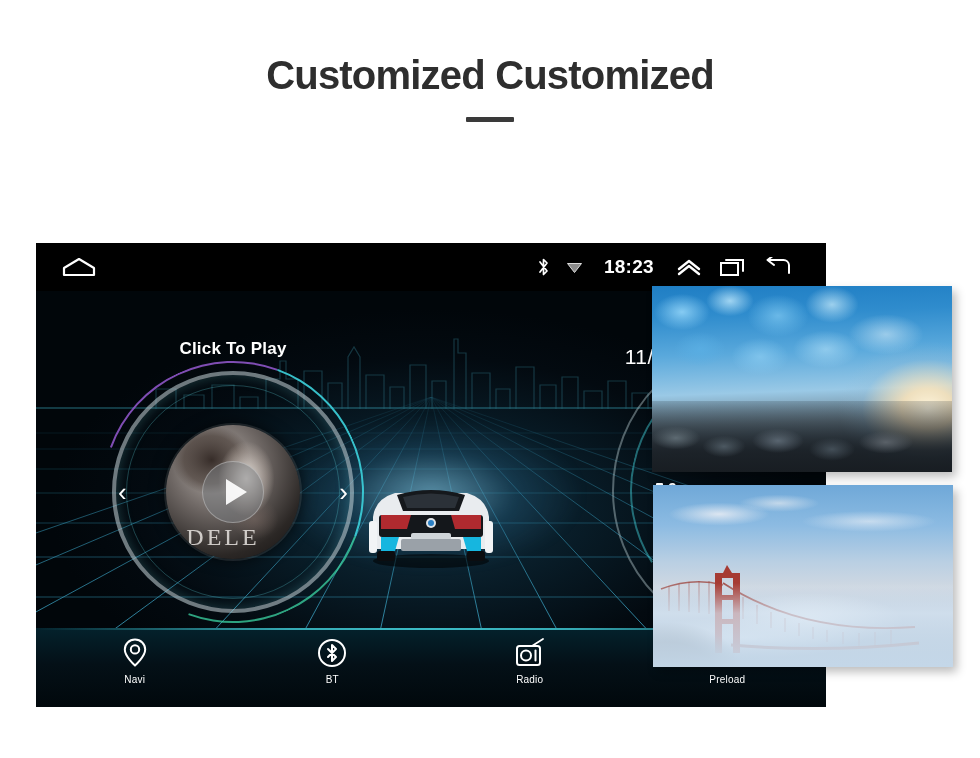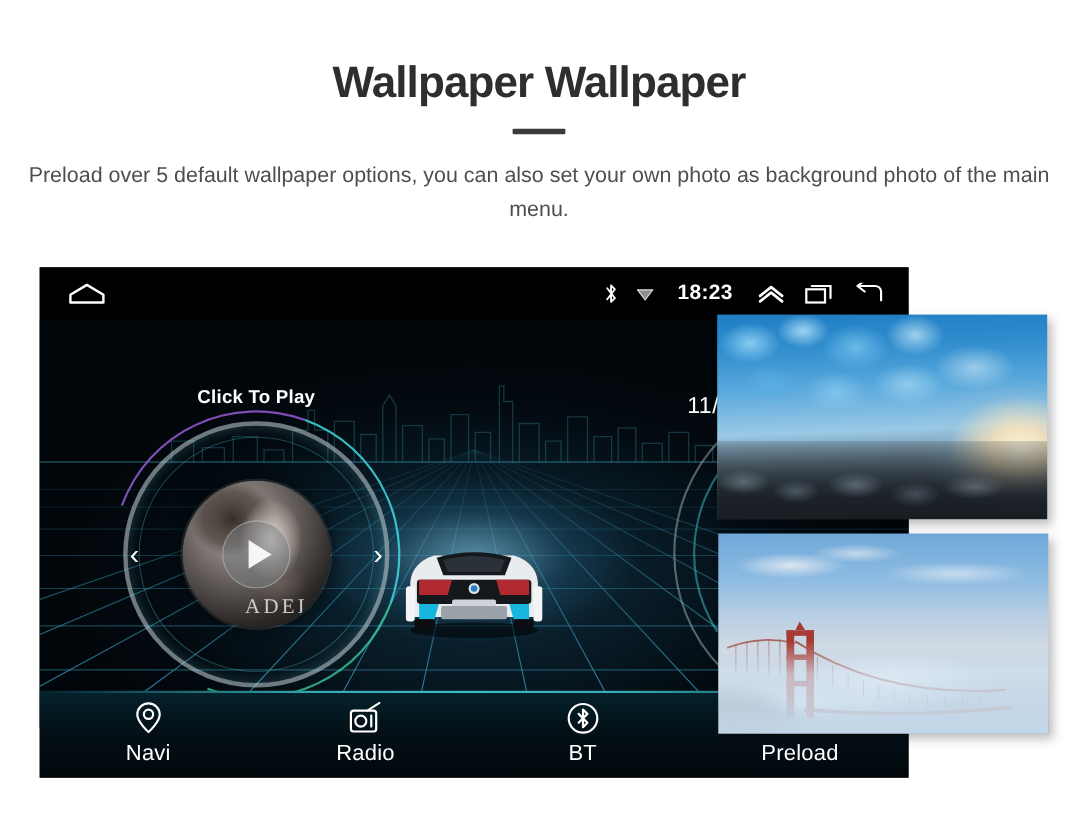--- a/index.html
+++ b/index.html
@@ -71,35 +71,35 @@
     display: flex;
     align-items: center;
     z-index: 6;
   }
   .sb-home { margin-left: 26px; display: flex; align-items: center; }
   .sb-right {
     margin-left: auto;
     display: flex;
     align-items: center;
     gap: 17px;
-    padding-right: 22px;
+    padding-right: 34px;
   }
   .sb-clock {
     color: #fff;
     font-size: 19px;
     font-weight: bold;
     letter-spacing: 0.3px;
     margin: 0 5px;
   }
   .sb-ico { display: flex; align-items: center; justify-content: center; }
 
   
   .dash {
     position: absolute;
-    left: 0; top: 48px;
+    left: 0; top: 36px;
     width: 790px;
     height: 371px;
     overflow: hidden;
     background:
       radial-gradient(ellipse 380px 200px at 50% 62%, #123041 0%, #081b26 42%, #030a10 76%, #01060a 100%),
       #020609;
   }
 
   
   .skyline {
@@ -184,22 +184,22 @@
     position: absolute; inset: 0;
     background:
       radial-gradient(ellipse 36px 48px at 60% 40%, rgba(235,228,222,.95) 0%, rgba(175,165,158,.55) 55%, rgba(0,0,0,0) 78%),
       radial-gradient(ellipse 46px 40px at 34% 26%, rgba(48,38,34,.95) 0%, rgba(60,48,42,.55) 60%, rgba(0,0,0,0) 85%),
       radial-gradient(ellipse 30px 26px at 66% 70%, rgba(120,104,98,.6) 0%, rgba(0,0,0,0) 80%);
   }
   .album-label {
     position: absolute;
     left: 0; bottom: 8px;
     width: 100%;
-    text-align: right;
-    font-size: 19px;
+    text-align: left;
+    font-size: 24px;
     letter-spacing: 3px;
     color: rgba(238,234,230,.82);
     font-family: "Liberation Serif", serif;
   }
   .play-btn {
     position: absolute;
     left: 50%; top: 50%;
     width: 62px; height: 62px;
     margin: -31px 0 0 -31px;
     border-radius: 50%;
@@ -290,21 +290,21 @@
     flex: 1;
     display: flex;
     flex-direction: column;
     align-items: center;
     padding-top: 9px;
   }
   .nav-ico { height: 31px; display: flex; align-items: center; justify-content: center; }
   .nav-label {
     margin-top: 6px;
     color: #fff;
-    font-size: 20px;
+    font-size: 10px;
     letter-spacing: .2px;
   }
 
   
   .wall {
     position: absolute;
     overflow: hidden;
     box-shadow: 4px 5px 9px rgba(0,0,0,.26);
     z-index: 10;
   }
@@ -358,23 +358,22 @@
     width: 120px; height: 72px;
     background: radial-gradient(ellipse 90px 60px at 20% 100%, #46535f 0%, #5b6875 52%, rgba(120,135,150,0) 85%);
   }
 </style>
 </head>
 <body>
 
 <div class="page">
 
   <div class="header">
-    <h1 class="page-title">Wallpaper Wallpaper</h1>
+    <h1 class="page-title">Customized Customized</h1>
     <div class="title-rule"></div>
-    <p class="subtitle">Preload over 5 default wallpaper options, you can also set your own photo as background photo of the main menu.</p>
   </div>
 
   <div class="headunit">
 
     <div class="statusbar">
       <div class="sb-home">
         <span class="sb-ico">
           <svg width="34" height="20" viewBox="0 0 34 20">
             <path d="M2 18 L2 11 L17 2 L32 11 L32 18 Z" fill="none" stroke="#fff" stroke-width="2.2" stroke-linejoin="round"></path>
           </svg>
@@ -544,38 +543,38 @@
           <svg width="24" height="29" viewBox="0 0 24 29">
             <path d="M12 1.5 C6.2 1.5 1.8 6 1.8 11.6 C1.8 18.5 12 27.5 12 27.5 C12 27.5 22.2 18.5 22.2 11.6 C22.2 6 17.8 1.5 12 1.5 Z" fill="none" stroke="#fff" stroke-width="2"></path>
             <circle cx="12" cy="11.4" r="4.2" fill="none" stroke="#fff" stroke-width="2"></circle>
           </svg>
         </span>
         <span class="nav-label">Navi</span>
       </div>
 
       <div class="nav-item">
         <span class="nav-ico">
+          <svg width="30" height="30" viewBox="0 0 30 30">
+            <circle cx="15" cy="15" r="13" fill="none" stroke="#fff" stroke-width="2"></circle>
+            <path d="M11 11 L19 19 L15 23 L15 7 L19 11 L11 19" fill="none" stroke="#fff" stroke-width="2" stroke-linejoin="round" stroke-linecap="round"></path>
+          </svg>
+        </span>
+        <span class="nav-label">BT</span>
+      </div>
+
+      <div class="nav-item">
+        <span class="nav-ico">
           <svg width="30" height="29" viewBox="0 0 30 29">
             <line x1="17" y1="8" x2="28" y2="1" stroke="#fff" stroke-width="1.8" stroke-linecap="round"></line>
             <rect x="2" y="8" width="23" height="19" rx="2.5" fill="none" stroke="#fff" stroke-width="2"></rect>
             <circle cx="11" cy="17.5" r="5" fill="none" stroke="#fff" stroke-width="2"></circle>
             <line x1="20.5" y1="12.5" x2="20.5" y2="22.5" stroke="#fff" stroke-width="2" stroke-linecap="round"></line>
           </svg>
         </span>
         <span class="nav-label">Radio</span>
-      </div>
-
-      <div class="nav-item">
-        <span class="nav-ico">
-          <svg width="30" height="30" viewBox="0 0 30 30">
-            <circle cx="15" cy="15" r="13" fill="none" stroke="#fff" stroke-width="2"></circle>
-            <path d="M11 11 L19 19 L15 23 L15 7 L19 11 L11 19" fill="none" stroke="#fff" stroke-width="2" stroke-linejoin="round" stroke-linecap="round"></path>
-          </svg>
-        </span>
-        <span class="nav-label">BT</span>
       </div>
 
 
 
       <div class="nav-item">
         <span class="nav-ico">
           <svg width="29" height="29" viewBox="0 0 29 29">
             <path d="M11.6 2 L17.4 2 L18.2 5.6 L21.2 4 L25 7.8 L23.4 10.8 L27 11.6 L27 17.4 L23.4 18.2 L25 21.2 L21.2 25 L18.2 23.4 L17.4 27 L11.6 27 L10.8 23.4 L7.8 25 L4 21.2 L5.6 18.2 L2 17.4 L2 11.6 L5.6 10.8 L4 7.8 L7.8 4 L10.8 5.6 Z" fill="none" stroke="#fff" stroke-width="2" stroke-linejoin="round"></path>
             <circle cx="14.5" cy="14.5" r="4.4" fill="none" stroke="#fff" stroke-width="2"></circle>
           </svg>

